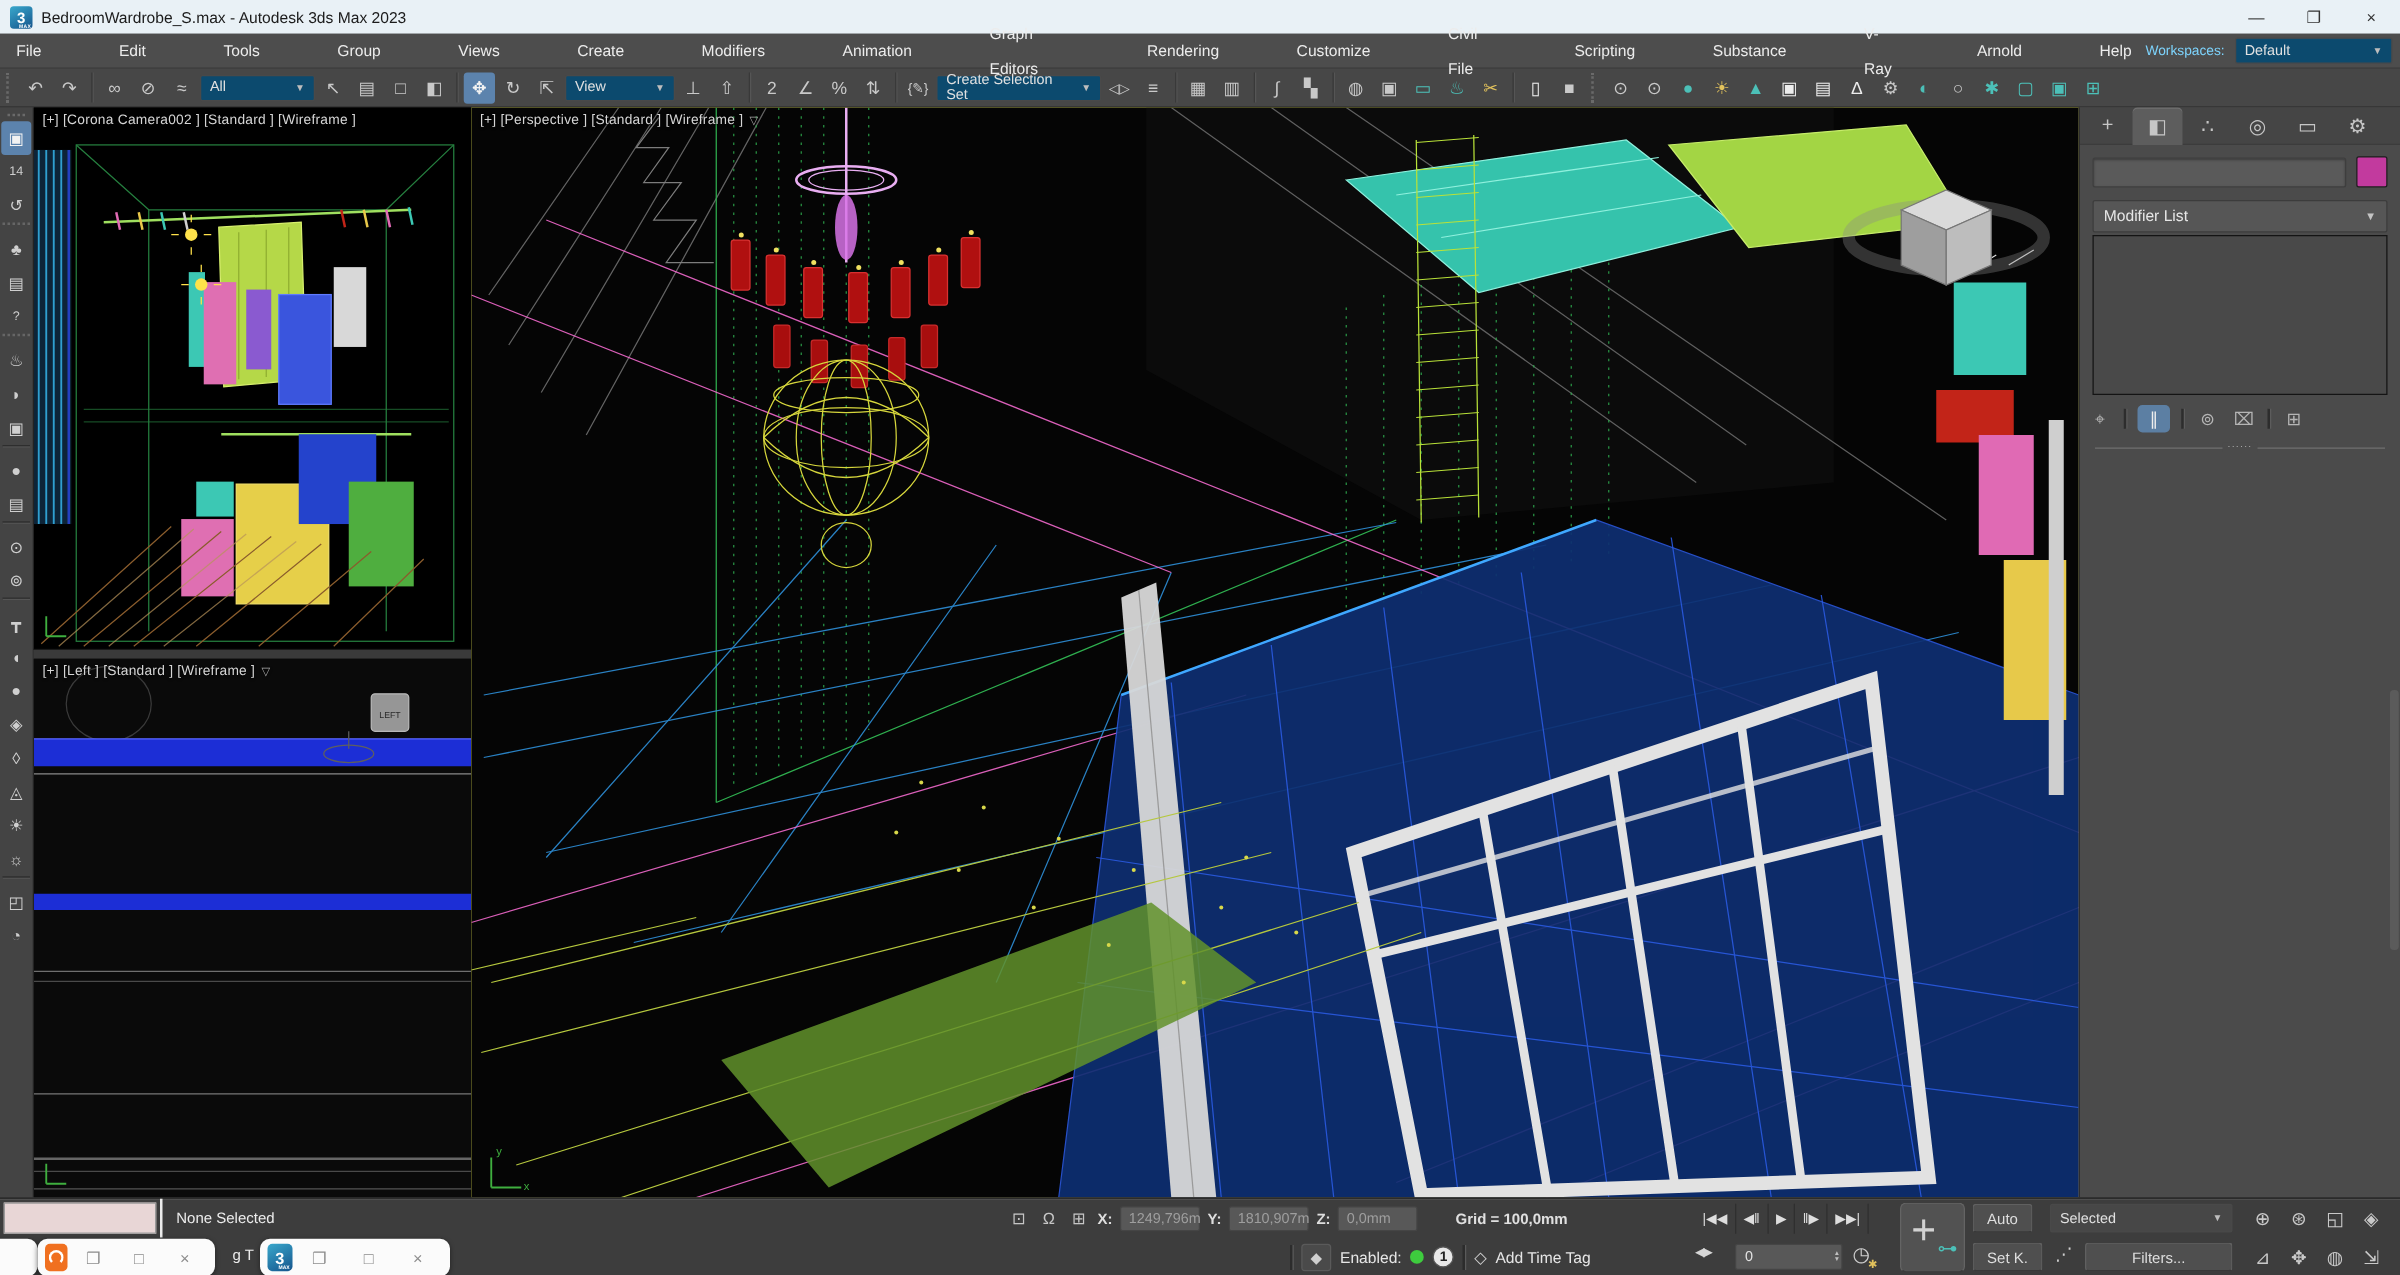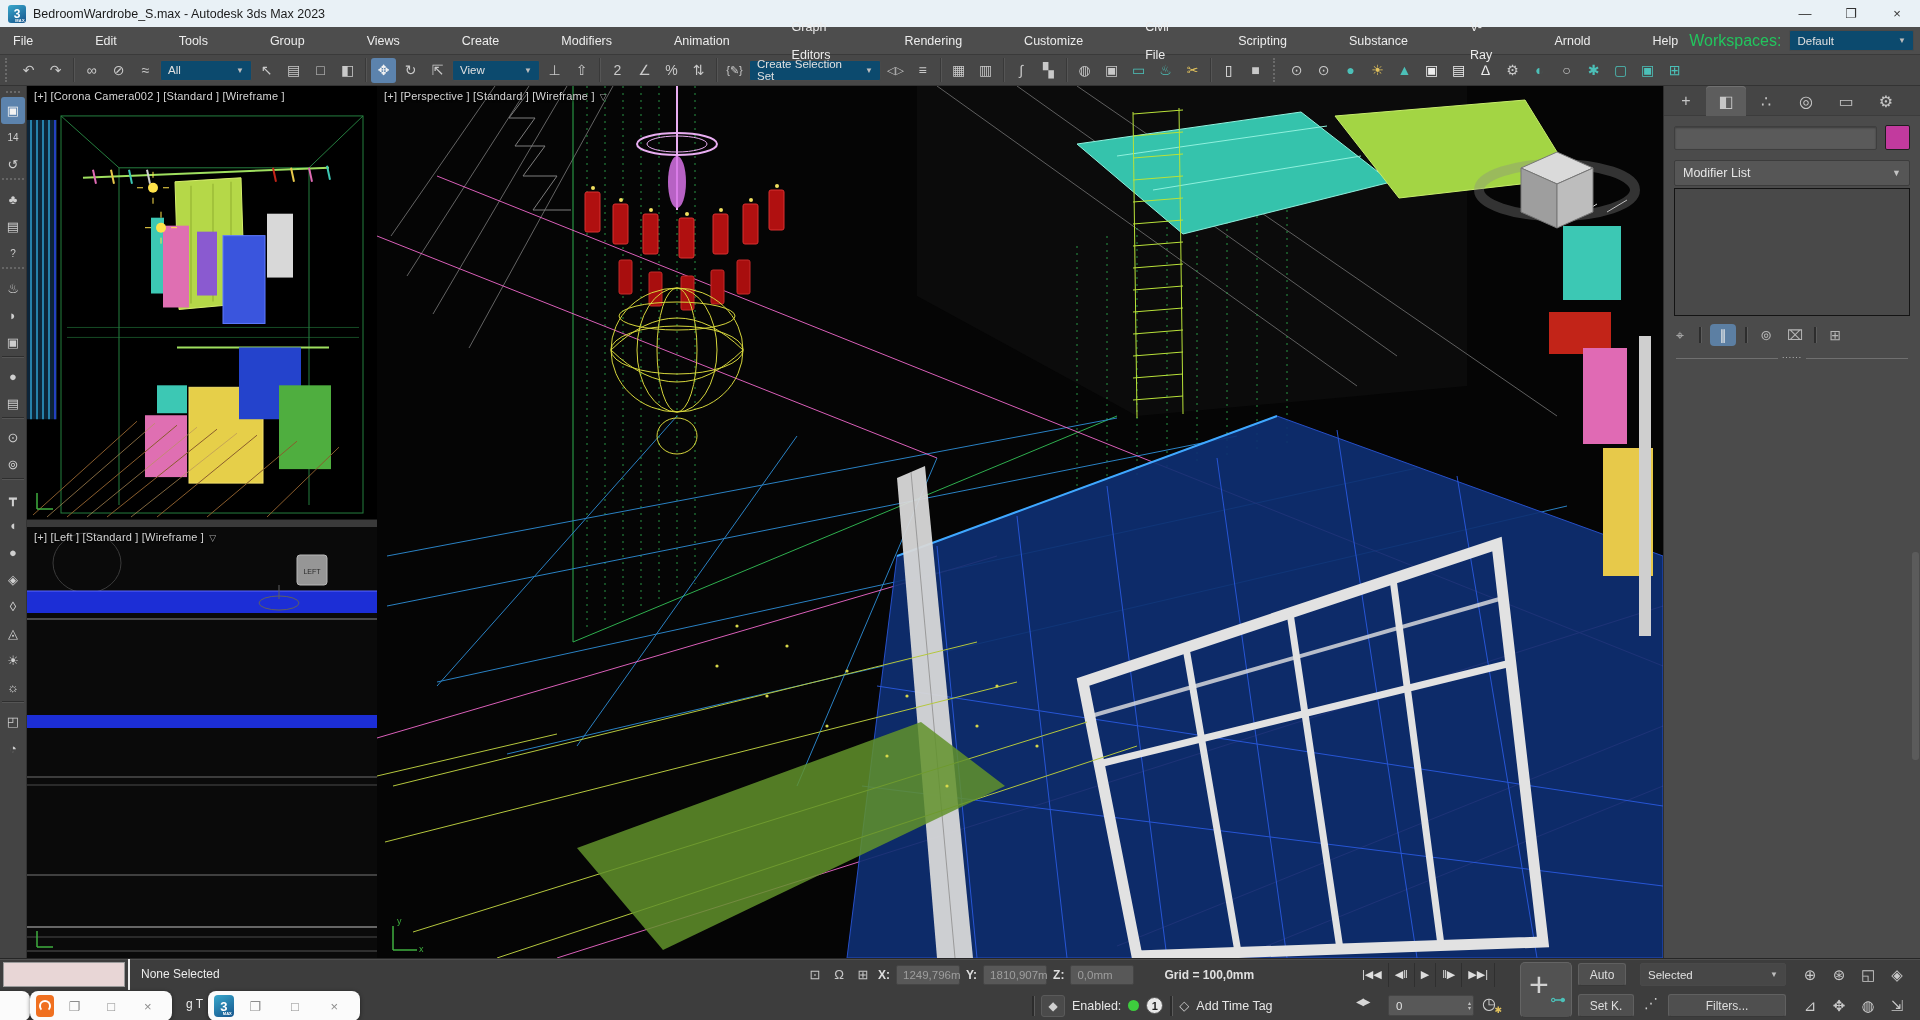--- a/index.html
+++ b/index.html
@@ -15,21 +15,21 @@
   .maxico i { position:absolute; bottom:0px; right:1px; font-style:normal; font-size:4px; letter-spacing:.3px; }
   .tb-title { font-size:12.5px; }
   .winbtns { margin-left:auto; display:flex; height:100%; }
   .winbtn { width:46px; height:100%; display:flex; align-items:center; justify-content:center;
     font-size:13px; color:#333; }
 
   
   .menubar { height:28px; background:#4d4d4d; display:flex; align-items:center; border-bottom:1px solid #3a3a3a; }
   .mitems { display:flex; align-items:center; padding-left:2px;gap:40px; }
   .mitem { padding:0 11px; font-size:12.5px; color:#ececec; line-height:28px; }
-  .wslabel { margin-left:auto; font-size:16px; color:#22c55e; padding-right:8px; }
+  .wslabel { margin-left:auto; font-size:11px; color:#7dd3fc; padding-right:8px; }
   .dd { background:#0c4a6e; border:1px solid #494949; border-radius:2px; color:#e0e0e0;
     font-size:11.5px; display:flex; align-items:center; justify-content:space-between;
     padding:0 7px; height:21px; }
   .dd .arr { font-size:8px; color:#bdbdbd; margin-left:8px; }
   .ws-dd { width:128px; margin-right:6px; }
 
   
   .toolbar { height:31px; background:#474747; display:flex; align-items:center; gap:2px;
     border-bottom:1px solid #333; padding:0 2px; }
   .grip { width:6px; height:24px; border-left:2px dotted #6a6a6a; margin:0 3px; }

